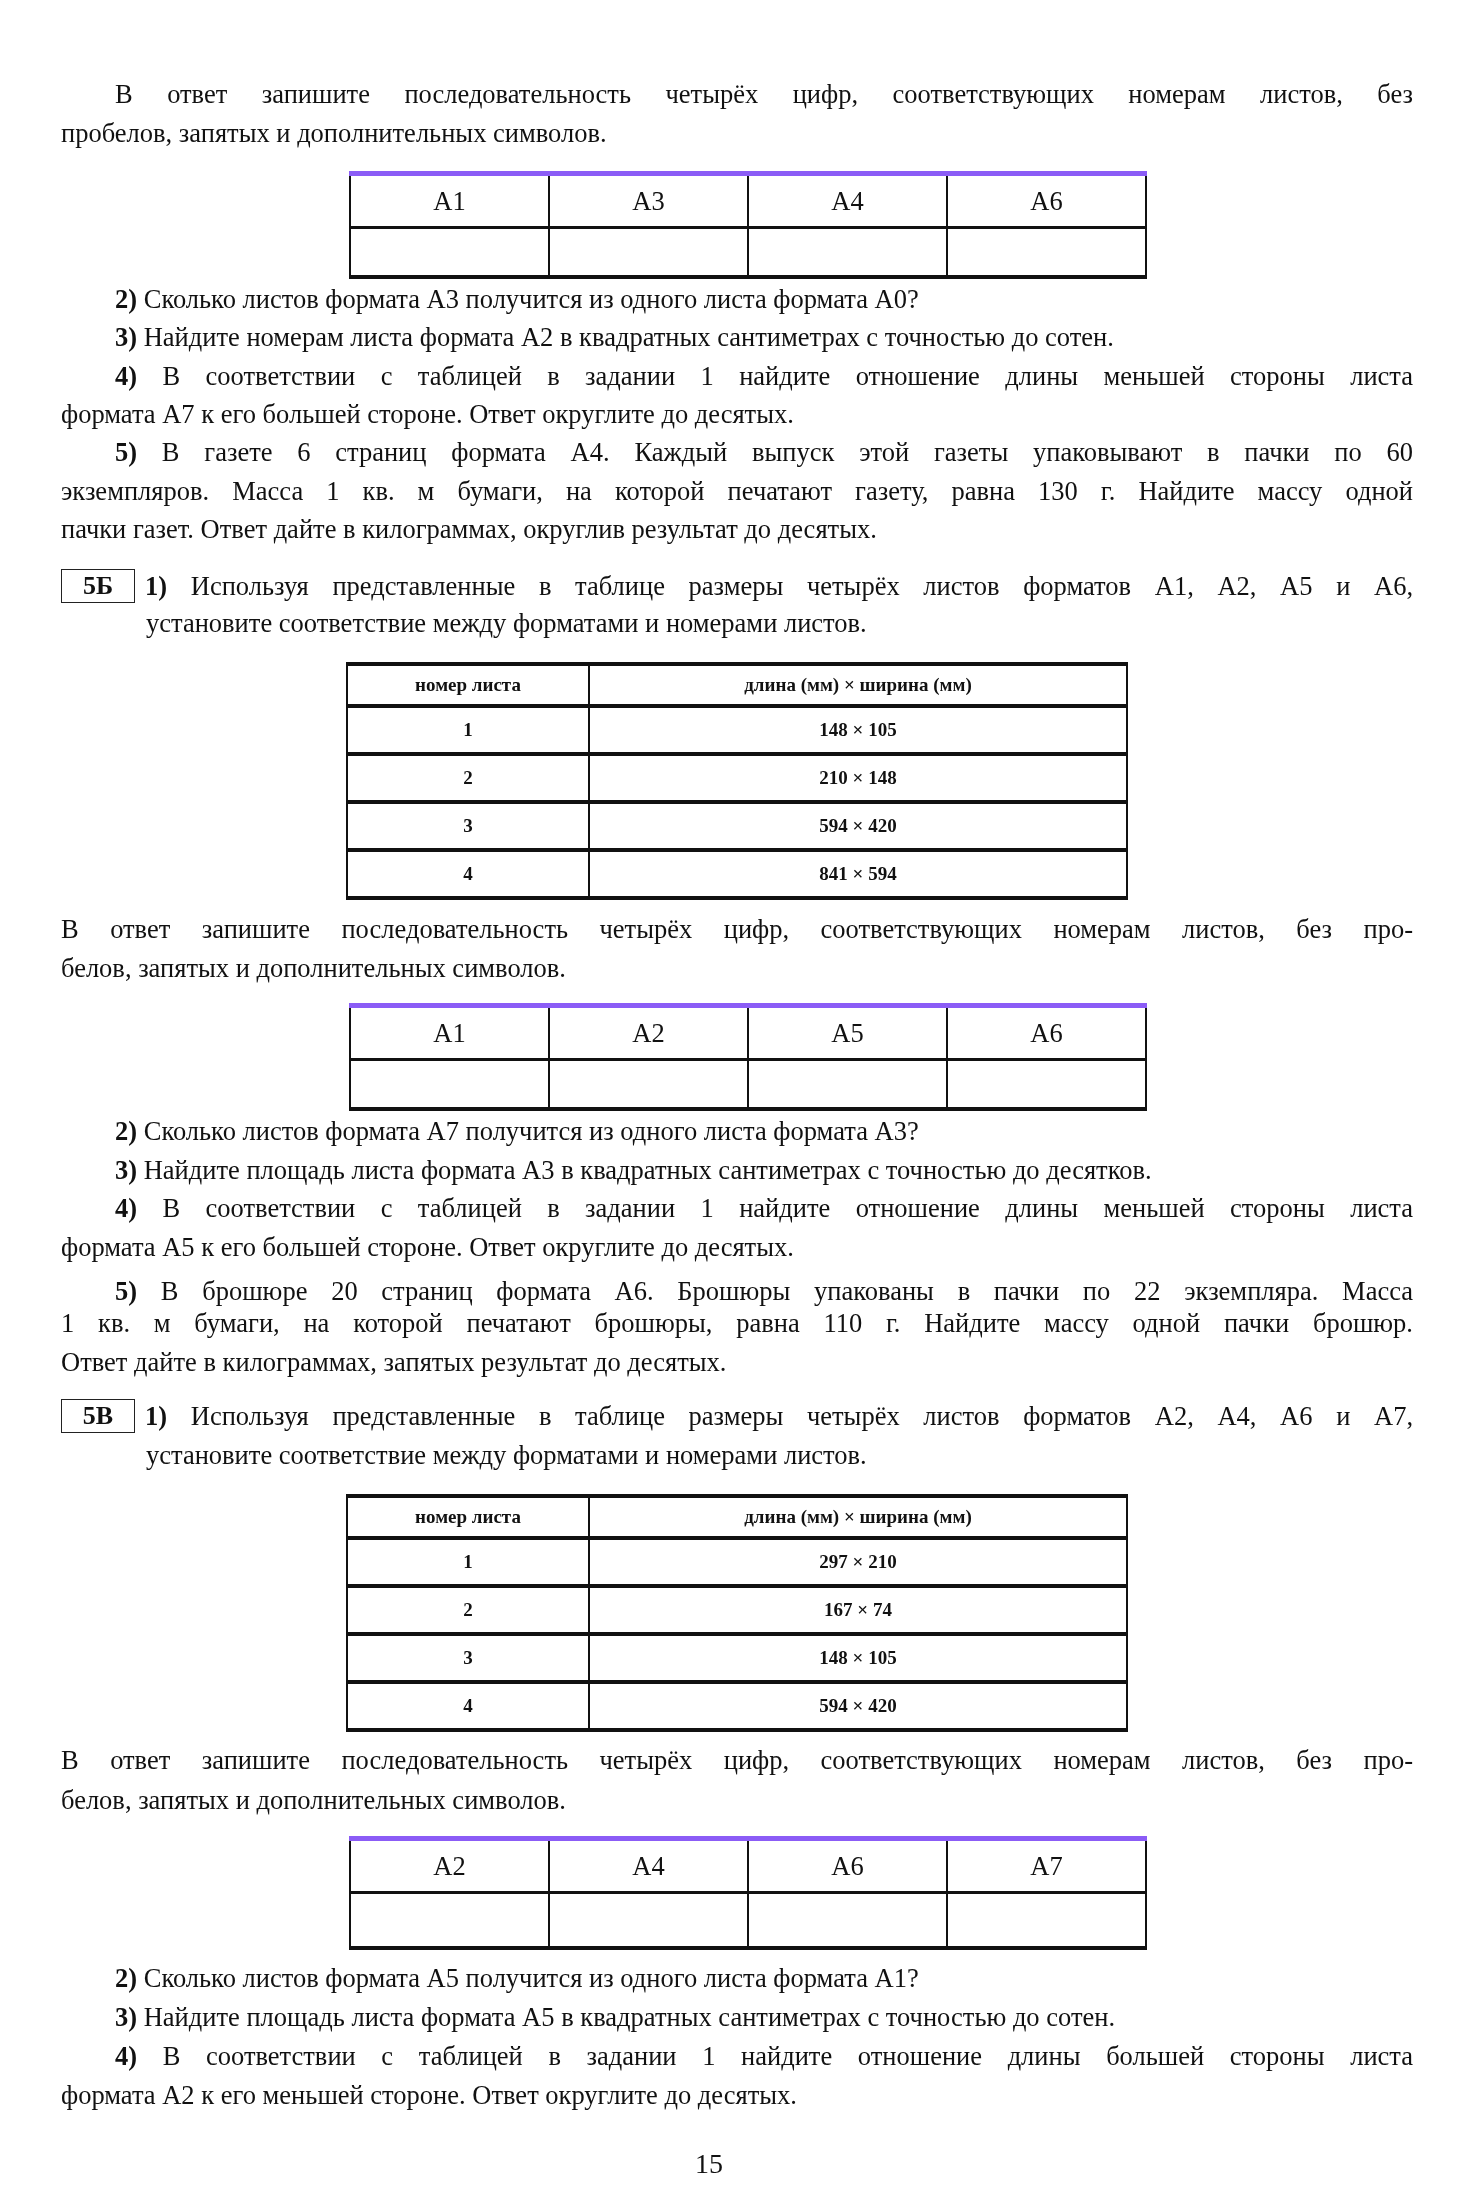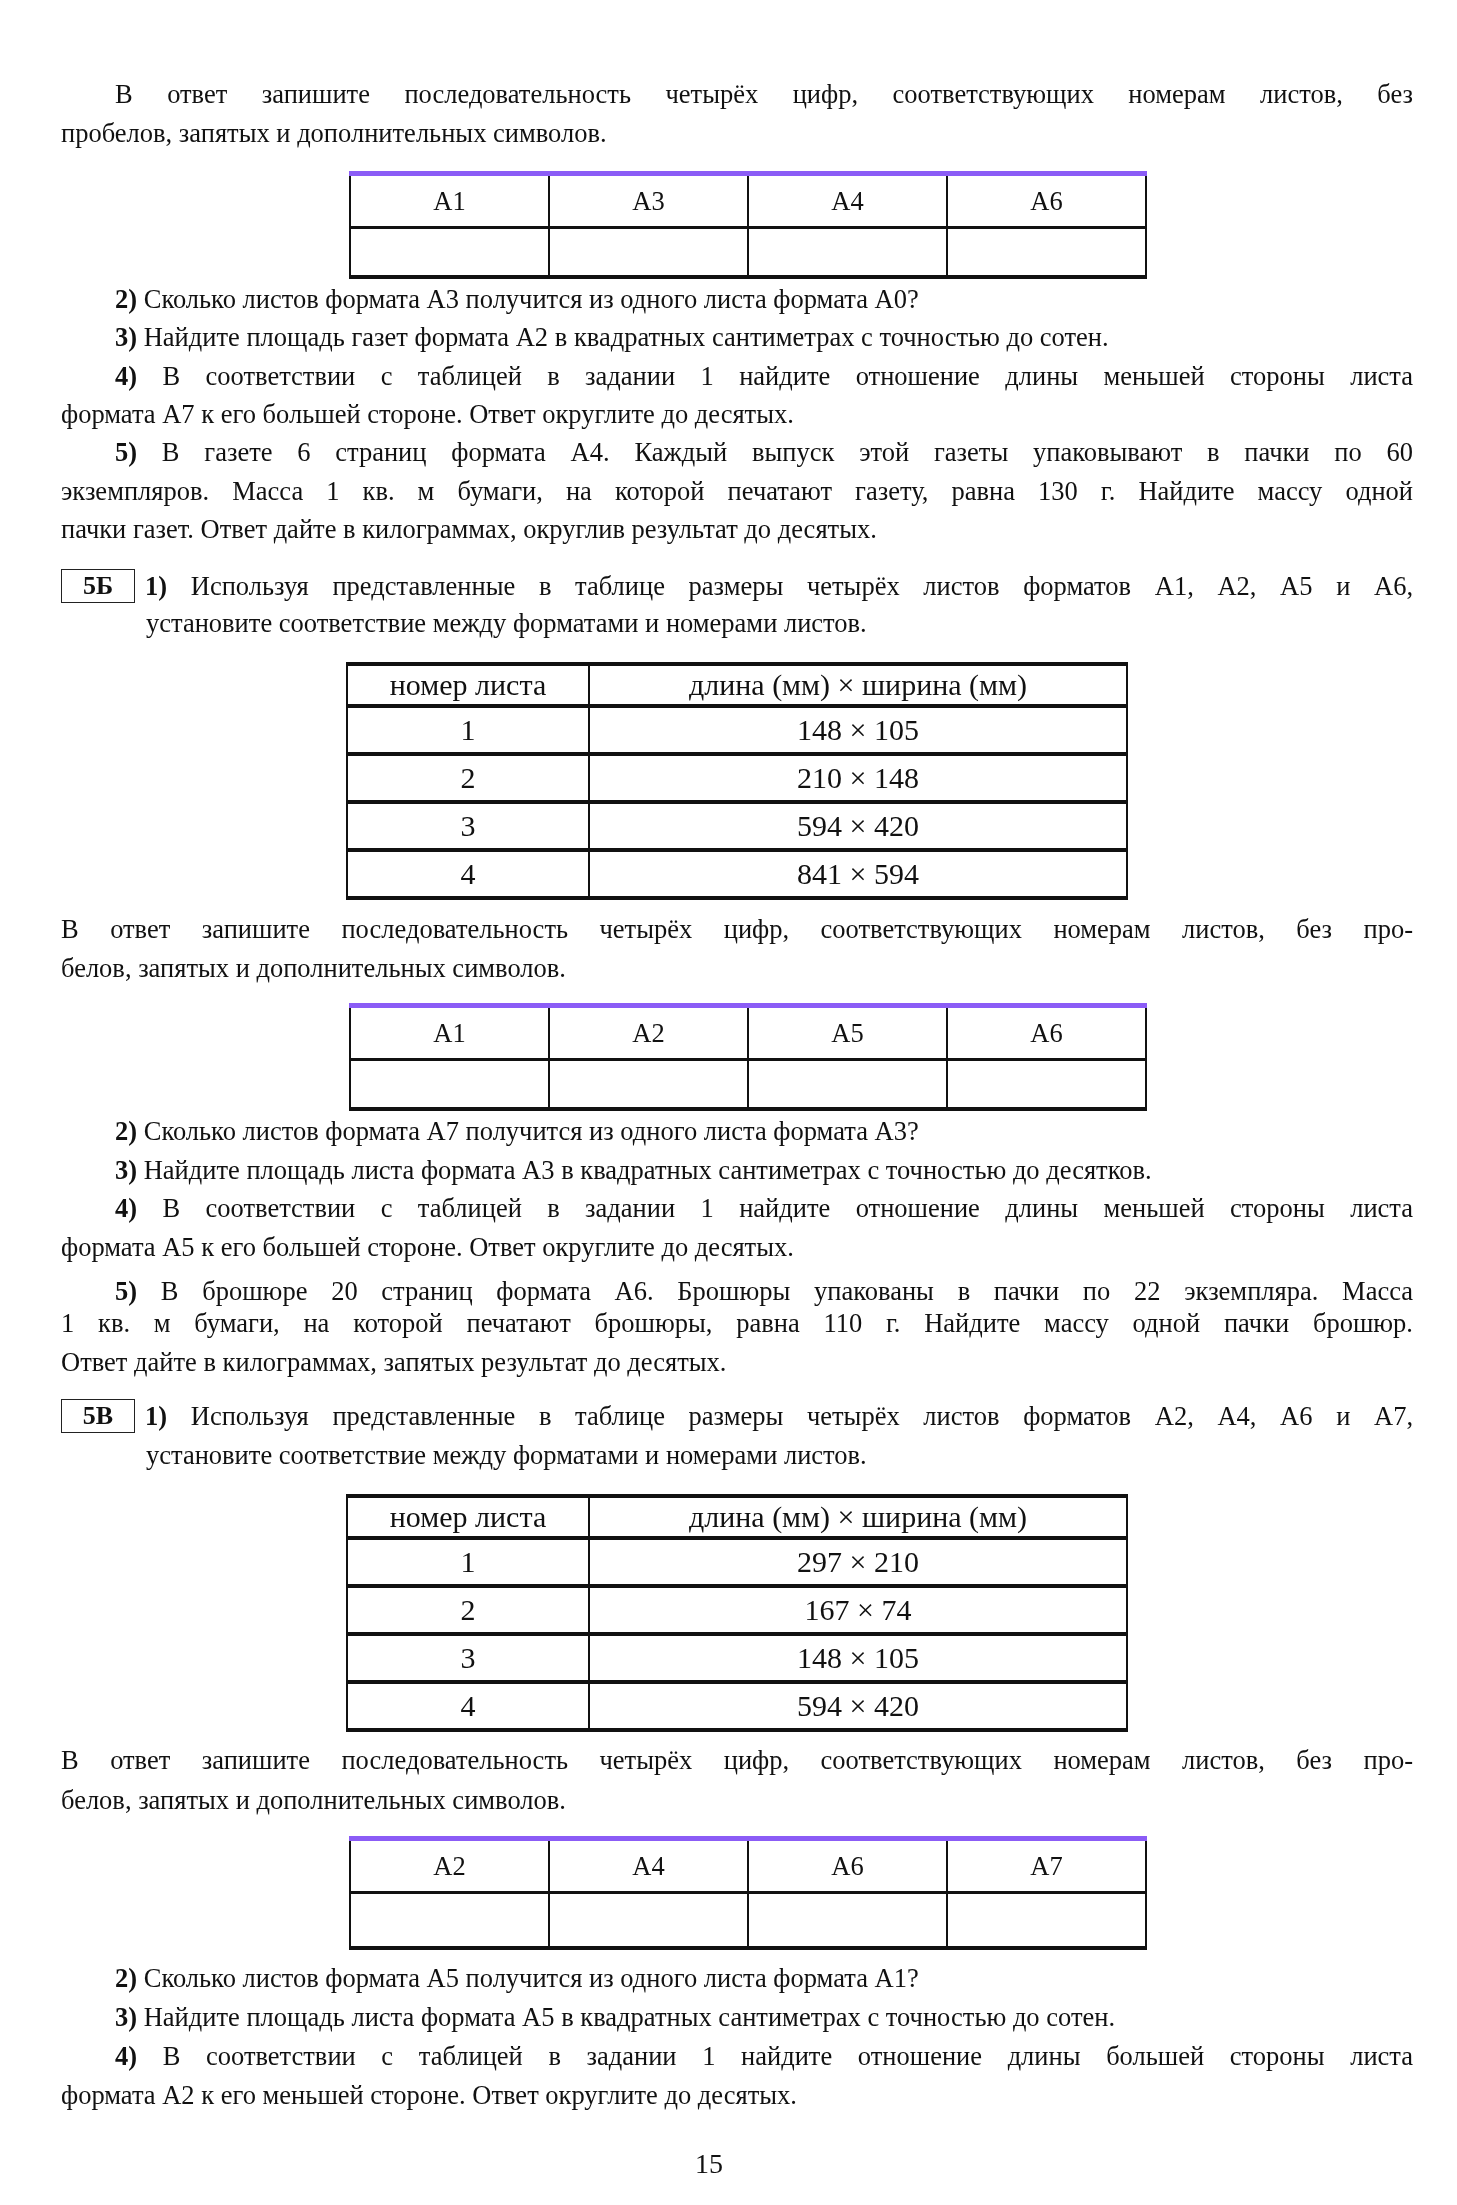--- a/index.html
+++ b/index.html
@@ -24,22 +24,22 @@
   }
   table.grid { position: absolute; border-collapse: collapse; }
   table.answer td {
     border: 2px solid #111; width: 197px; text-align: center;
     font-size: 26.5px; height: 50px; padding: 0;
   }
   table.answer tr:first-child td { border-top: 5px solid #8b5cf6; }
   table.answer tr:last-child td { border-bottom: 4px solid #111; height: 46px; }
   table.answer tr:first-child td { border-bottom: 3px solid #111; }
   table.sizes td, table.sizes th {
-    border: 2px solid #111; text-align: center; font-weight: normal;
-    font-size: 30px; padding: 0; margin-top: 24px;
+    border: 2px solid #111; text-align: center; font-weight: bold;
+    font-size: 19px; padding: 0; margin-top: 24px;
   }
   table.sizes th { height: 38px; border-top: 4px solid #111; border-bottom: 4px solid #111; }
   table.sizes td { height: 44px; border-bottom: 4px solid #111; }
   table.sizes .c1 { width: 240px; }
   table.sizes .c2 { width: 536px; }
   .pagenum { position: absolute; left: 0; width: 1418px; text-align: center; font-size: 28px; }
 </style>
 </head>
 <body>
 
@@ -59,21 +59,21 @@
     <tr>
       <td></td>
       <td></td>
       <td></td>
       <td></td>
     </tr>
   </tbody>
     </table>
 
   <div class="line indent" style="top:280px"><b class="num">2)</b> <span>Сколько листов формата А3 получится из одного листа формата А0?</span></div>
-  <div class="line indent" style="top:318px"><b class="num">3)</b> <span>Найдите площадь газет формата А2 в квадратных сантиметрах с точностью до сотен.</span></div>
+  <div class="line indent" style="top:318px"><b class="num">3)</b> <span>Найдите номерам листа формата А2 в квадратных сантиметрах с точностью до сотен.</span></div>
   <div class="line indent just" style="top:357px"><b class="num">4)</b> <span>В соответствии с таблицей в задании 1 найдите отношение длины меньшей стороны листа</span></div>
   <div class="line" style="top:395px">формата А7 к его большей стороне. Ответ округлите до десятых.</div>
   <div class="line indent just" style="top:433px"><b class="num">5)</b> <span>В газете 6 страниц формата А4. Каждый выпуск этой газеты упаковывают в пачки по 60</span></div>
   <div class="line just" style="top:472px">экземпляров. Масса 1 кв. м бумаги, на которой печатают газету, равна 130 г. Найдите массу одной</div>
   <div class="line" style="top:510px">пачки газет. Ответ дайте в килограммах, округлив результат до десятых.</div>
 
   <div class="badge" style="top:569px">5Б</div>
   <div class="line hang just" style="top:567px"><b class="num">1)</b> <span>Используя представленные в таблице размеры четырёх листов форматов А1, А2, А5 и А6,</span></div>
   <div class="line hang" style="top:604px; padding-left:85px">установите соответствие между форматами и номерами листов.</div>
 

